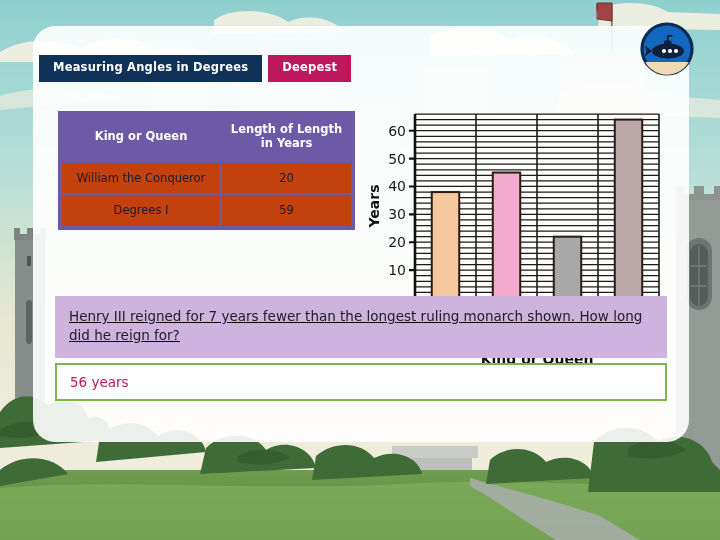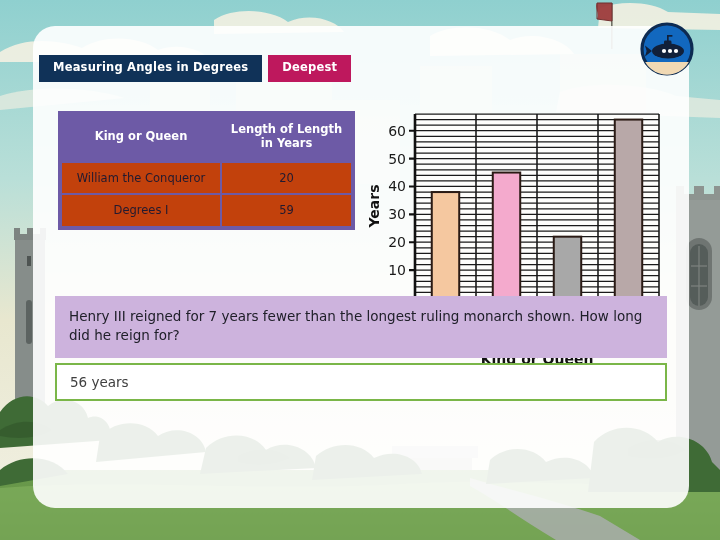--- a/index.html
+++ b/index.html
@@ -10,21 +10,21 @@
     background: #a8d8d8;
   }
 
   
   #scenery { position: absolute; inset: 0; z-index: 0; }
 
   
   .card {
     position: absolute;
     left: 33px; top: 26px;
-    width: 656px; height: 482px;
+    width: 656px; height: 416px;
     background: rgba(255,255,255,0.90);
     border-radius: 22px;
     z-index: 5;
     overflow: hidden;
   }
   .card-inner { position: relative; width: 100%; height: 100%; }
 
   
   .tabs { position: absolute; left: 6px; top: 29px; display: flex; gap: 6px; }
   .tab {
@@ -80,41 +80,42 @@
     width: 310px; height: 265px;
   }
 
   
   .question-band {
     position: absolute;
     left: 22px; top: 270px;
     width: 612px;
     background: #cdb3dd;
     padding: 11px 14px 13px 14px;
+    text-decoration: underline;
   }
   .question-text {
     color: #20202a;
     font-family: "DejaVu Sans", sans-serif;
     font-size: 13.5px;
     line-height: 1.42;
   }
 
   
   .answer-box {
     position: absolute;
     left: 22px; top: 337px;
     width: 612px; height: 38px;
     background: #ffffff;
     border: 2.5px solid #7ab648;
     display: flex;
     align-items: center;
     padding-left: 13px;
   }
   .answer-text {
-    color: #404040;
+    color: #be185d;
     font-family: "DejaVu Sans", sans-serif;
     font-size: 13.5px;
   }
 
   
   .badge {
     position: absolute;
     right: 26px; top: 22px;
     width: 54px; height: 54px;
     z-index: 9;

